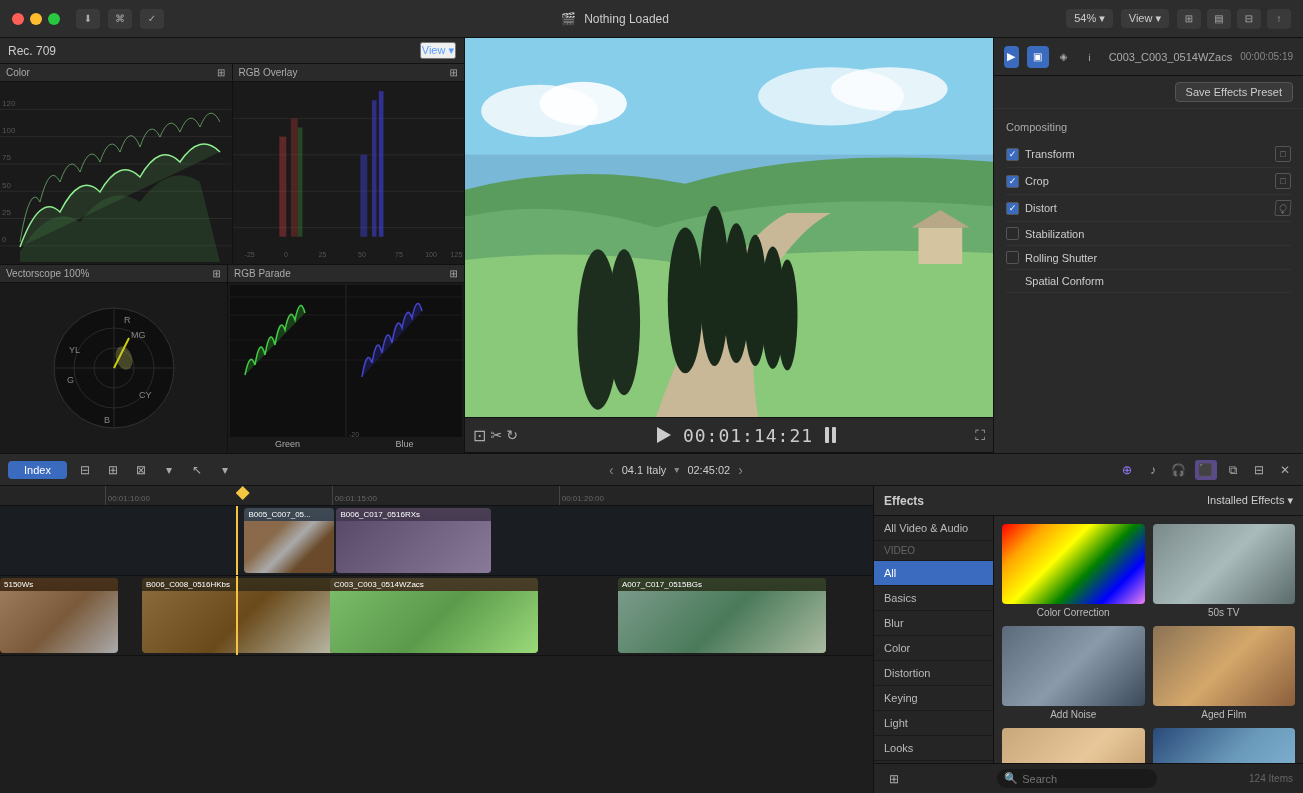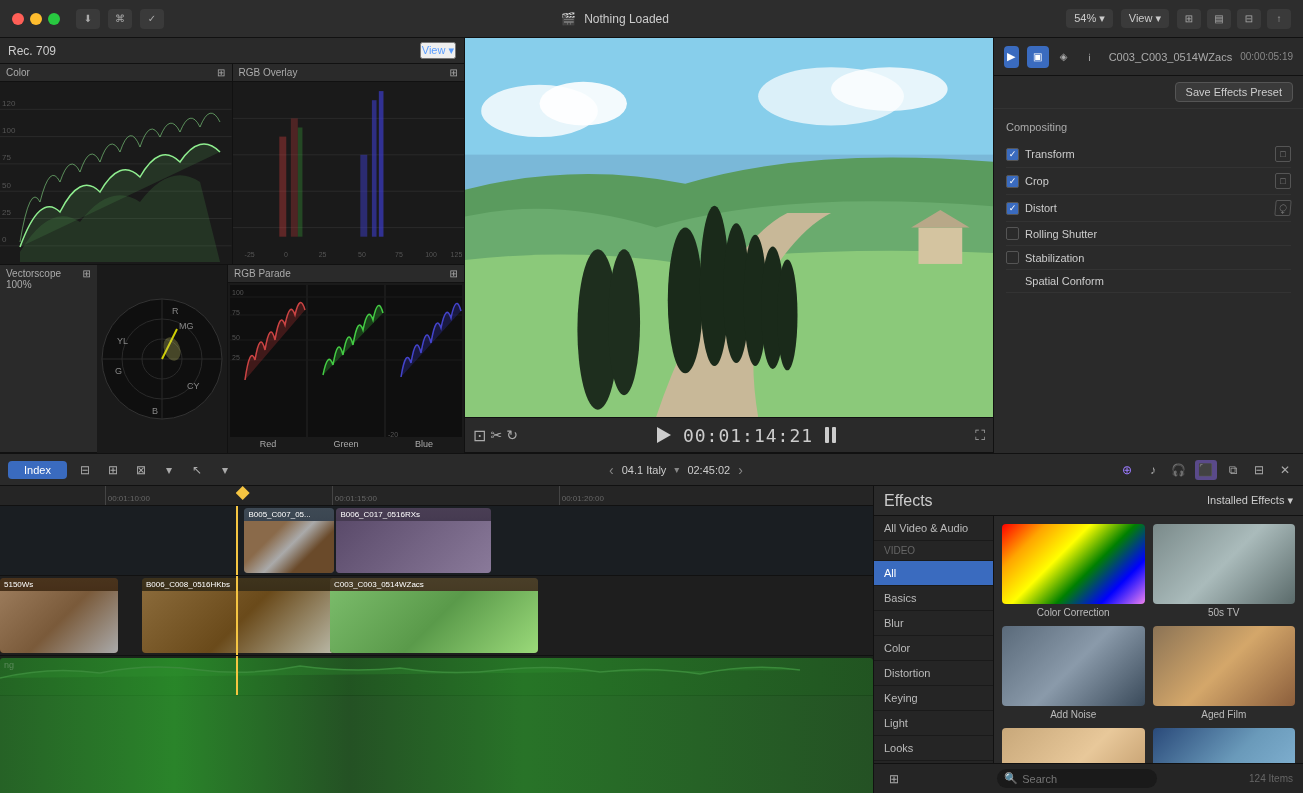--- a/index.html
+++ b/index.html
@@ -114,21 +114,21 @@
     }
     
     .scopes-bottom {
       display: flex;
       flex: 1;
     }
     .vectorscope-box {
       width: 228px;
       border-right: 1px solid #111;
       display: flex;
-      flex-direction: row;
+      flex-direction: column;
     }
     .rgb-parade-box {
       flex: 1;
       display: flex;
       flex-direction: column;
     }
     .vectorscope-content {
       flex: 1;
       background: #1a1a1a;
       display: flex;
@@ -385,21 +385,21 @@
       overflow: hidden;
     }
     .effects-header {
       height: 30px;
       display: flex;
       align-items: center;
       justify-content: space-between;
       padding: 0 10px;
       border-bottom: 1px solid #111;
     }
-    .effects-title { font-size: 16px; color: #ccc; font-weight: 400; }
+    .effects-title { font-size: 12px; color: #ccc; font-weight: 700; }
     .installed-btn { font-size: 11px; color: #ccc; cursor: pointer; }
     .effects-body { display: flex; flex: 1; overflow: hidden; }
     .effects-categories {
       width: 120px;
       border-right: 1px solid #111;
       overflow-y: auto;
       background: #252525;
     }
     .effects-cat-item {
       padding: 6px 10px;
@@ -607,36 +607,20 @@
 
       <div class="rgb-parade-box">
         <div class="scope-label">
           <span>RGB Parade</span>
           <span style="cursor:pointer;">⊞</span>
         </div>
         <div class="rgb-parade-content">
           <div class="parade-channel">
             <div class="parade-graph">
               <svg width="100%" height="100%">
-                <text x="2" y="10" fill="#555" font-size="7">100</text>
-                <text x="2" y="30" fill="#555" font-size="7">75</text>
-                <text x="2" y="55" fill="#555" font-size="7">50</text>
-                <text x="2" y="75" fill="#555" font-size="7">25</text>
-                <line x1="0" y1="12" x2="100%" y2="12" stroke="#2a2a2a" stroke-width="0.5"></line>
-                <line x1="0" y1="30" x2="100%" y2="30" stroke="#2a2a2a" stroke-width="0.5"></line>
-                <line x1="0" y1="55" x2="100%" y2="55" stroke="#2a2a2a" stroke-width="0.5"></line>
-                <line x1="0" y1="75" x2="100%" y2="75" stroke="#2a2a2a" stroke-width="0.5"></line>
-                <path d="M15,95 Q20,60 25,75 Q30,45 35,65 Q40,35 45,55 Q50,25 55,40 Q60,15 65,30 Q70,8 75,25" stroke="#cc4444" stroke-width="1.5" fill="rgba(180,50,50,0.3)"></path>
-              </svg>
-            </div>
-            <div class="parade-label">Red</div>
-          </div>
-          <div class="parade-channel">
-            <div class="parade-graph">
-              <svg width="100%" height="100%">
                 <line x1="0" y1="12" x2="100%" y2="12" stroke="#2a2a2a" stroke-width="0.5"></line>
                 <line x1="0" y1="30" x2="100%" y2="30" stroke="#2a2a2a" stroke-width="0.5"></line>
                 <line x1="0" y1="55" x2="100%" y2="55" stroke="#2a2a2a" stroke-width="0.5"></line>
                 <line x1="0" y1="75" x2="100%" y2="75" stroke="#2a2a2a" stroke-width="0.5"></line>
                 <path d="M15,90 Q20,65 25,80 Q30,50 35,70 Q40,40 45,60 Q50,30 55,45 Q60,20 65,35 Q70,10 75,28" stroke="#44cc44" stroke-width="1.5" fill="rgba(50,180,50,0.3)"></path>
               </svg>
             </div>
             <div class="parade-label">Green</div>
           </div>
           <div class="parade-channel">
@@ -758,28 +742,28 @@
             <span class="checkbox-check">✓</span>
           </div>
           <span class="item-name">Distort</span>
         </div>
         <div class="item-icon" style="transform:skewX(-5deg);">⧬</div>
       </div>
 
       <div class="inspector-item">
         <div class="inspector-item-left">
           <div class="checkbox unchecked"></div>
-          <span class="item-name">Rolling Shutter</span>
+          <span class="item-name">Stabilization</span>
         </div>
       </div>
 
       <div class="inspector-item">
         <div class="inspector-item-left">
           <div class="checkbox unchecked"></div>
-          <span class="item-name">Stabilization</span>
+          <span class="item-name">Rolling Shutter</span>
         </div>
       </div>
 
       <div class="inspector-item">
         <div class="inspector-item-left">
           <span class="item-name" style="padding-left:19px;">Spatial Conform</span>
         </div>
       </div>
     </div>
   </div>
@@ -856,31 +840,26 @@
           <div class="clip-thumb" style="background:linear-gradient(135deg,#9a7a5a,#7a5a3a,#aaa);"></div>
         </div>
         <div class="clip" style="left:142px;width:195px;background:linear-gradient(180deg,#5a4a2a 0%,#3a2a0a 100%);">
           <div class="clip-header">B006_C008_0516HKbs</div>
           <div class="clip-thumb" style="background:linear-gradient(135deg,#8a6a3a,#6a4a1a,#bba);"></div>
         </div>
         <div class="clip" style="left:330px;width:208px;background:linear-gradient(180deg,#6a5a3a 0%,#4a3a1a 100%);">
           <div class="clip-header">C003_C003_0514WZacs</div>
           <div class="clip-thumb" style="background:linear-gradient(135deg,#7abb6a,#5a9a4a,#9bda7a);"></div>
         </div>
-      </div>
-
-      <div class="track track-a" style="height:40px;background:#1a221a;">
-        <div style="position:absolute;left:27%;top:0;width:2px;height:100%;background:#f5c542;z-index:5;"></div>
-        <div style="position:absolute;left:0;right:0;top:2px;height:calc(100%-4px);background:linear-gradient(90deg,rgba(50,200,50,0.4) 0%,rgba(50,200,50,0.6) 20%,rgba(50,200,50,0.3) 40%,rgba(50,200,50,0.5) 60%,rgba(50,200,50,0.4) 80%,rgba(50,200,50,0.3) 100%);border-radius:3px;">
-          <svg width="100%" height="100%">
-            <path d="M0,20 Q50,8 100,15 Q150,5 200,12 Q250,18 300,8 Q350,15 400,10 Q450,18 500,12 Q550,6 600,14 Q650,8 700,16 Q750,5 800,12" stroke="#3a8a3a" stroke-width="1.5" fill="rgba(50,150,50,0.3)"></path>
-          </svg>
-        </div>
-        <div style="position:absolute;left:4px;top:4px;font-size:9px;color:#5a8a5a;">ng</div>
-      </div>
+        <div class="clip" style="left:618px;width:208px;background:linear-gradient(180deg,#4a5a3a 0%,#2a3a1a 100%);">
+          <div class="clip-header">A007_C017_0515BGs</div>
+          <div class="clip-thumb" style="background:linear-gradient(135deg,#7a9a8a,#4a7a5a,#aabba0);"></div>
+        </div>
+      </div>
+
     </div>
 
     <div style="position:relative;width:430px;background:#2a2a2a;border-left:1px solid #111;display:flex;flex-direction:column;">
       <div class="effects-header">
         <span class="effects-title">Effects</span>
         <span class="installed-btn">
           <span>Installed Effects</span>
           <span> ▾</span>
         </span>
       </div>

